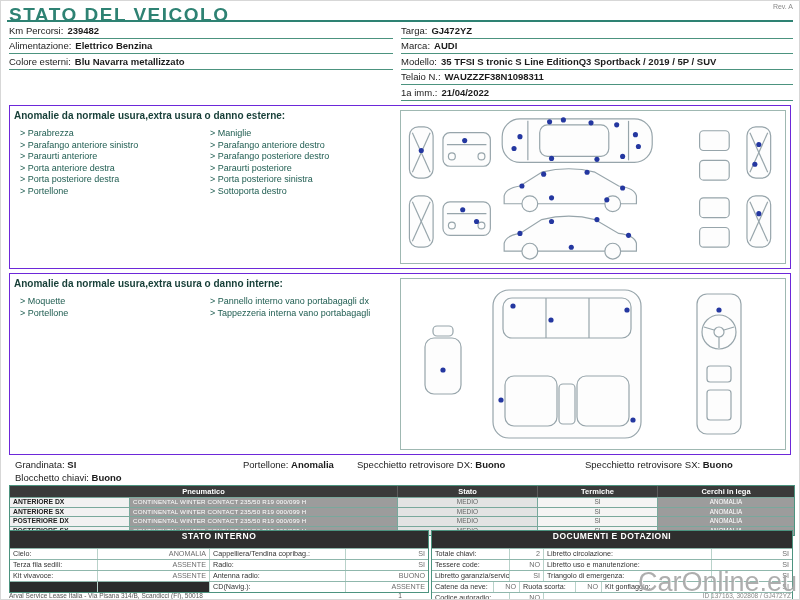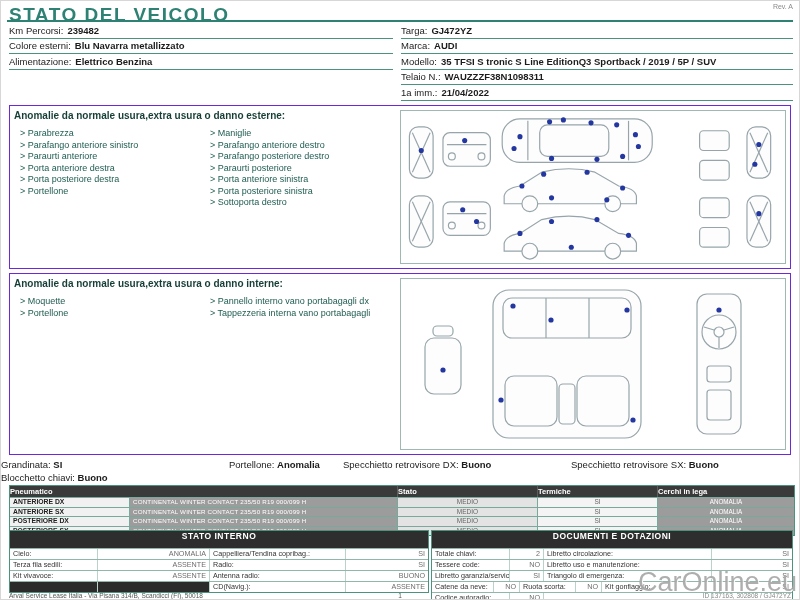--- a/index.html
+++ b/index.html
@@ -24,27 +24,27 @@
   .box2{top:272px;height:182px;}
   .box-title{font-size:10px;font-weight:bold;color:#163e37;padding:4px 0 3px 4px;}
   .cols{position:absolute;left:10px;top:22px;display:flex;}
   .col{width:190px;}
   .col.colB{width:180px;}
   .itm{font-size:9px;color:#1e5c50;line-height:11.5px;}
   .itm::before{content:"> ";}
   .diagram{position:absolute;right:4px;top:4px;bottom:4px;width:386px;border:1px solid #9fb8b2;box-sizing:border-box;background:#fff;}
   .diagram svg{display:block;width:100%;height:100%;}
   
-  .status{position:absolute;left:0;top:458px;width:784px;height:26px;font-size:9.5px;}
+  .status{position:absolute;left:14px;top:458px;width:784px;height:26px;font-size:9.5px;}
   .status .pair{position:absolute;white-space:nowrap;}
   .status .pair .val{font-weight:bold;}
   .s0{left:0;top:0;} .s1{left:228px;top:0;} .s2{left:342px;top:0;} .s3{left:570px;top:0;} .s4{left:0;top:13px;}
   
   .tyres{position:absolute;left:8px;top:484px;width:784px;border:1px solid #4c937f;box-sizing:content-box;}
-  .t-head{display:grid;grid-template-columns:388px 140px 120px 136px;background:#3a3a3a;color:#fff;font-size:7.5px;font-weight:bold;height:11px;line-height:11px;text-align:left;}
+  .t-head{display:grid;grid-template-columns:388px 140px 120px 136px;background:#3a3a3a;color:#fff;font-size:7.5px;font-weight:bold;height:11px;line-height:11px;text-align:center;}
   .t-head div{border-right:1px solid #5c5c5c;}
   .t-head div:last-child{border-right:none;}
   .t-row{display:grid;grid-template-columns:120px 268px 140px 120px 136px;height:8.5px;line-height:8.5px;border-top:1px solid #79a89c;}
   .t-row div{border-right:1px solid #79a89c;overflow:hidden;white-space:nowrap;}
   .t-row div:last-child{border-right:none;}
   .c-pos{font-size:6.8px;font-weight:bold;color:#222;background:#f1f1f1;padding-left:3px;}
   .c-spec{font-size:6.2px;color:#fff;background:#9c9c9c;padding-left:3px;letter-spacing:.2px;}
   .c-stato{font-size:6.5px;color:#666;background:#e3e3e3;text-align:center;}
   .c-term{font-size:6.5px;color:#666;background:#f4f4f4;text-align:center;}
   .c-cerchi{font-size:6.3px;color:#fff;background:#9c9c9c;text-align:center;}
@@ -81,26 +81,26 @@
   <div class="title">STATO DEL VEICOLO</div>
   <div class="rev">Rev. A</div>
   <div class="top-rule"></div>
 
   <div class="info-left">
     <div class="info-row">
       <span class="lbl">Km Percorsi:</span>
       <span class="val">239482</span>
     </div>
     <div class="info-row">
+      <span class="lbl">Alimentazione:</span>
+      <span class="val">Elettrico Benzina</span>
+    </div>
+    <div class="info-row">
       <span class="lbl">Colore esterni:</span>
       <span class="val">Blu Navarra metallizzato</span>
-    </div>
-    <div class="info-row">
-      <span class="lbl">Alimentazione:</span>
-      <span class="val">Elettrico Benzina</span>
     </div>
   </div>
 
   <div class="info-right">
     <div class="info-row">
       <span class="lbl">Targa:</span>
       <span class="val">GJ472YZ</span>
     </div>
     <div class="info-row">
       <span class="lbl">Marca:</span>
@@ -129,21 +129,20 @@
         <div class="itm">Paraurti anteriore</div>
         <div class="itm">Porta anteriore destra</div>
         <div class="itm">Porta posteriore destra</div>
         <div class="itm">Portellone</div>
       </div>
       <div class="col colB">
         <div class="itm">Maniglie</div>
         <div class="itm">Parafango anteriore destro</div>
         <div class="itm">Parafango posteriore destro</div>
         <div class="itm">Paraurti posteriore</div>
-        <div class="itm">Porta anteriore sinistra</div>
         <div class="itm">Porta posteriore sinistra</div>
         <div class="itm">Sottoporta destro</div>
       </div>
     </div>
     <div class="diagram">
       <svg viewBox="0 0 384 154" preserveAspectRatio="xMidYMid meet">
         <g stroke="#97a5ab" stroke-width="1.2" fill="#fdfdfd">
           <rect x="6" y="16" width="24" height="52" rx="9"></rect>
           <line x1="9" y1="22" x2="27" y2="62"></line>
             <line x1="27" y1="22" x2="9" y2="62"></line>

